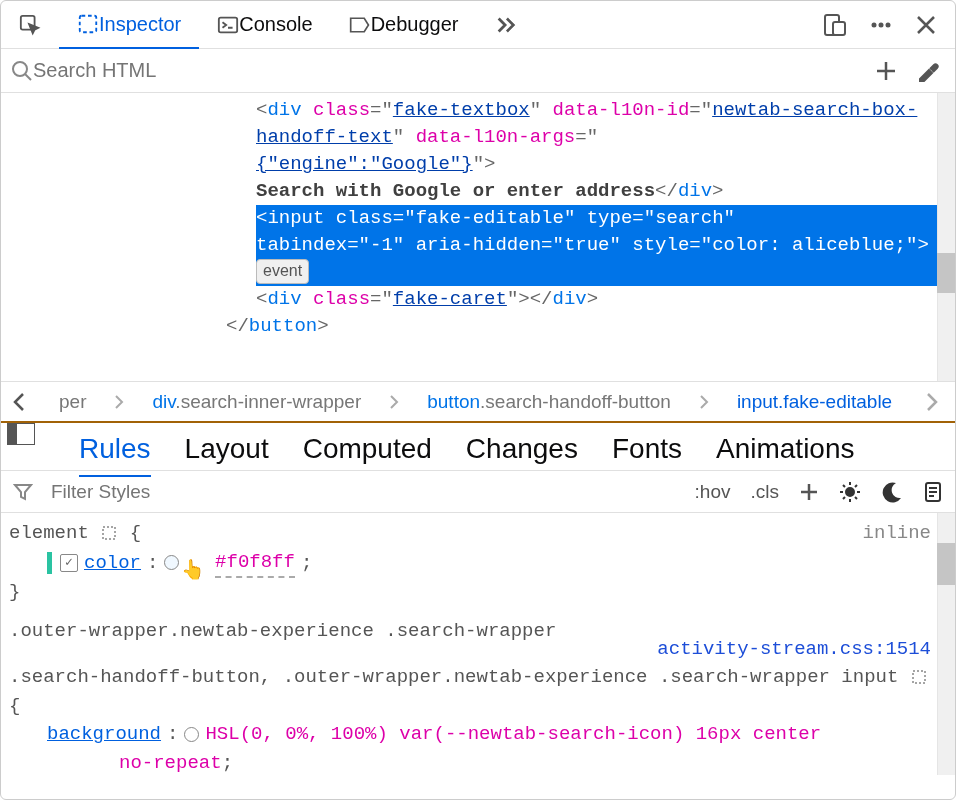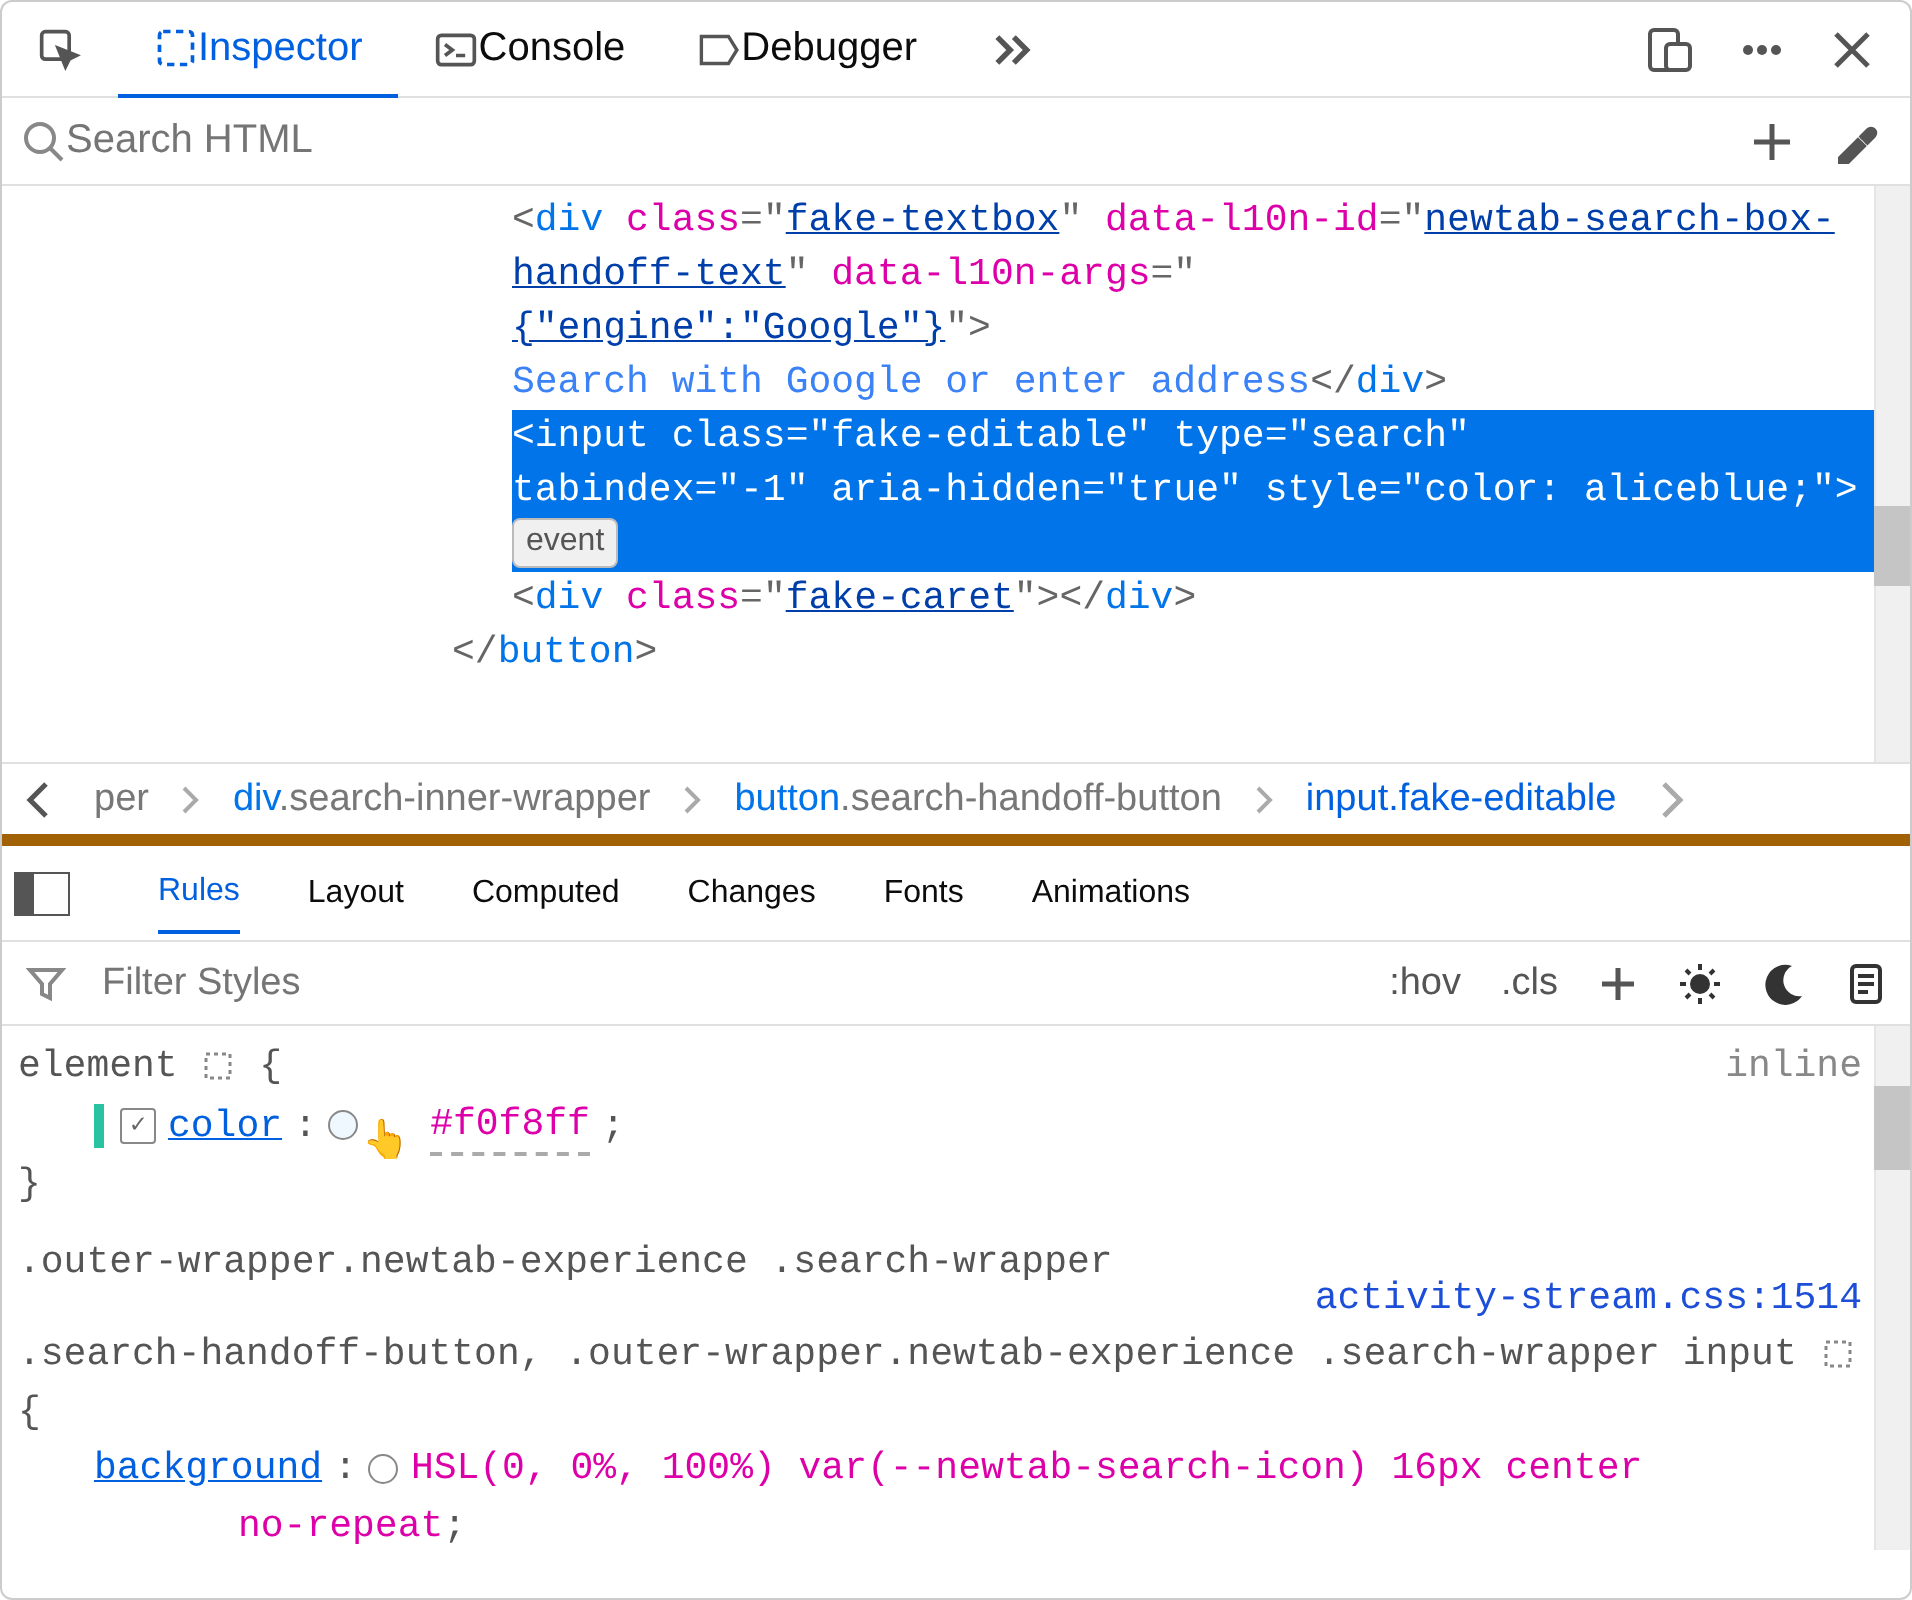--- a/index.html
+++ b/index.html
@@ -25,37 +25,37 @@
 .markup-scroll { position:absolute; right:0; top:0; width:18px; height:100%; background:#f0f0f0; border-left:1px solid #e5e5e5;}
 .markup-thumb { position:absolute; right:0; top:160px; width:18px; height:40px; background:#c5c5c5;}
 .node-line { padding-right: 24px; }
 .node-selected { background: #0074e8; color: #fff; }
 .node-selected .tag, .node-selected .attr-name, .node-selected .attr-value, .node-selected .punct { color: #fff !important; }
 .tag { color: #0074e8; }
 .attr-name { color: #dd00a9; }
 .attr-value { color: #003eaa; }
 .attr-value.u { text-decoration: underline; }
 .punct { color: #666; }
-.text-content { color: #3b82f6; }
+.text-content { color: #404040; font-weight: bold; }
 .event-badge { display: inline-block; background: #f0f0f0; color: #555; border: 1px solid #bbb; border-radius: 4px; padding: 0 6px; font-size: 16px; vertical-align: middle; font-family: "Segoe UI", sans-serif; }
 .closing-line { padding-left: 225px; }
 .closing-div { padding-left: 195px; color:#999;}
 
 
-.breadcrumbs { display: flex; align-items: center; height: 42px; border-top: 1px solid #e0e0e0; border-bottom: 6px solid #a16207; padding: 0 6px; gap: 8px; font-size: 19px; overflow: hidden; }
+.breadcrumbs { display: flex; align-items: center; height: 42px; border-top: 1px solid #e0e0e0; border-bottom: 2px solid #a16207; padding: 0 6px; gap: 20px; font-size: 19px; overflow: hidden; }
 .bc-arrow { width: 24px; display:flex; justify-content:center; color:#555; cursor:pointer;}
 .bc-item { padding: 4px 8px; white-space: nowrap; cursor: pointer; }
 .bc-item .tag-part { color: #0074e8; }
 .bc-item .cls-part { color: #777; }
 .bc-item.sel .tag-part { color: #0060df; }
 .bc-item.sel .cls-part { color: #0060df; }
 .bc-sep { color: #aaa; }
 
 
-.rules-tabs { display: flex; align-items: center; height: 48px; border-bottom: 1px solid #e0e0e0; padding: 0 6px; gap: 34px; font-size: 16px; }
+.rules-tabs { display: flex; align-items: flex-start; height: 48px; border-bottom: 1px solid #e0e0e0; padding: 0 6px; gap: 34px; font-size: 28px; }
 .side-toggle { width: 28px; height: 22px; border: 1.5px solid #555; position: relative; cursor:pointer; margin-right:10px;}
 .side-toggle::before { content:''; position:absolute; left:7px; top:0; bottom:0; width:1.5px; background:#555;}
 .side-toggle::after { content:''; position:absolute; left:0; top:0; bottom:0; width:7px; background:#555;}
 .rules-tab { cursor: pointer; padding: 10px 0; }
 .rules-tab.active { color: #0060df; border-bottom: 2px solid #0060df; margin-bottom:-1px;}
 
 
 .filter-bar { display: flex; align-items: center; height: 42px; border-bottom: 1px solid #e0e0e0; padding: 0 12px; gap: 18px; font-size: 19px; }
 .filter-bar input { flex:1; border:none; outline:none; font-size:19px; color:#888; background:transparent;}
 .filter-right { display:flex; align-items:center; gap:20px; color:#555;}

